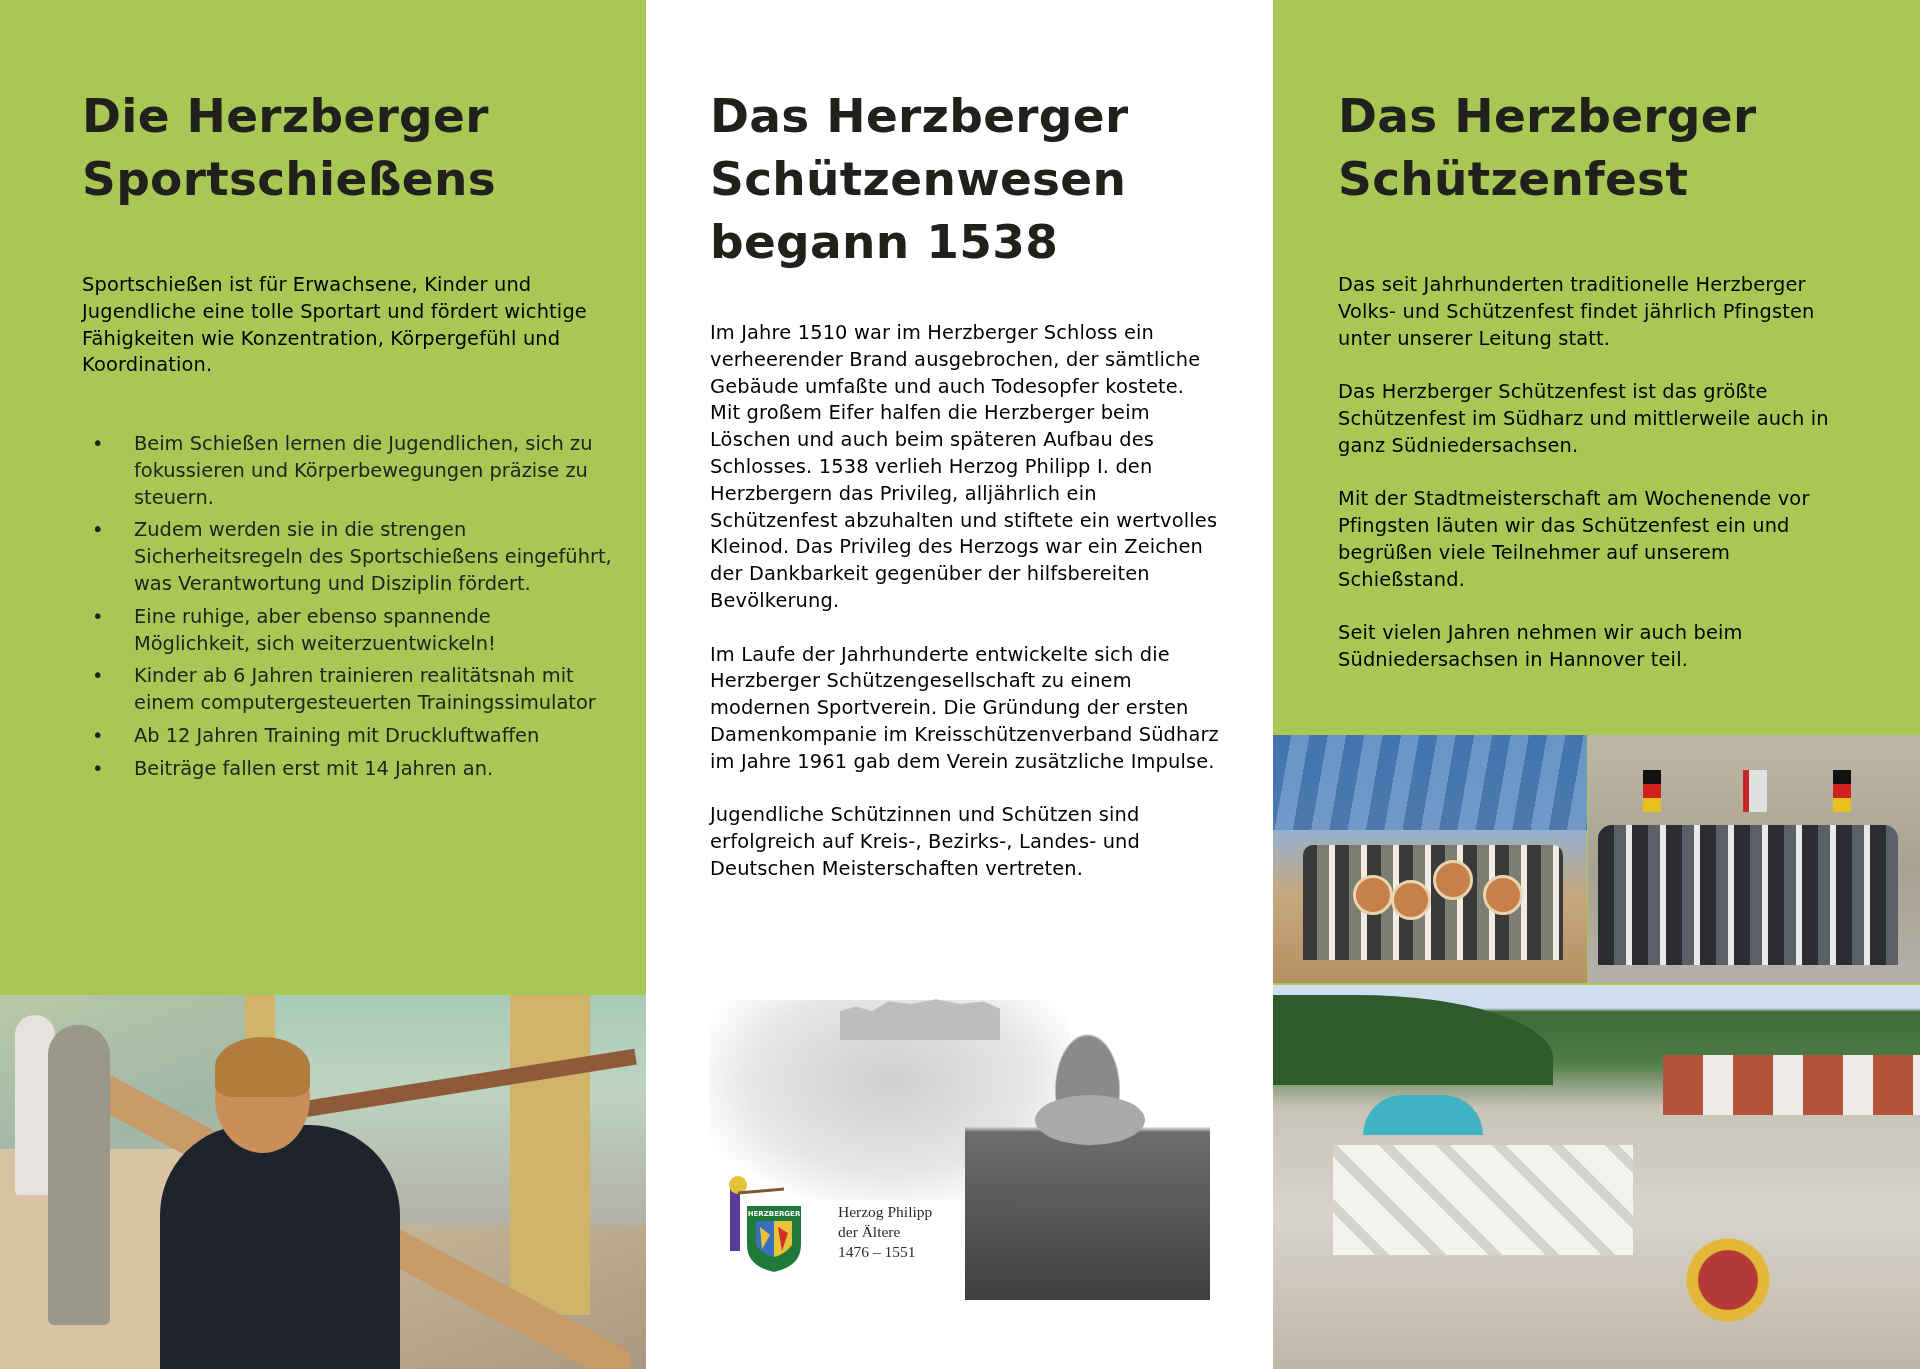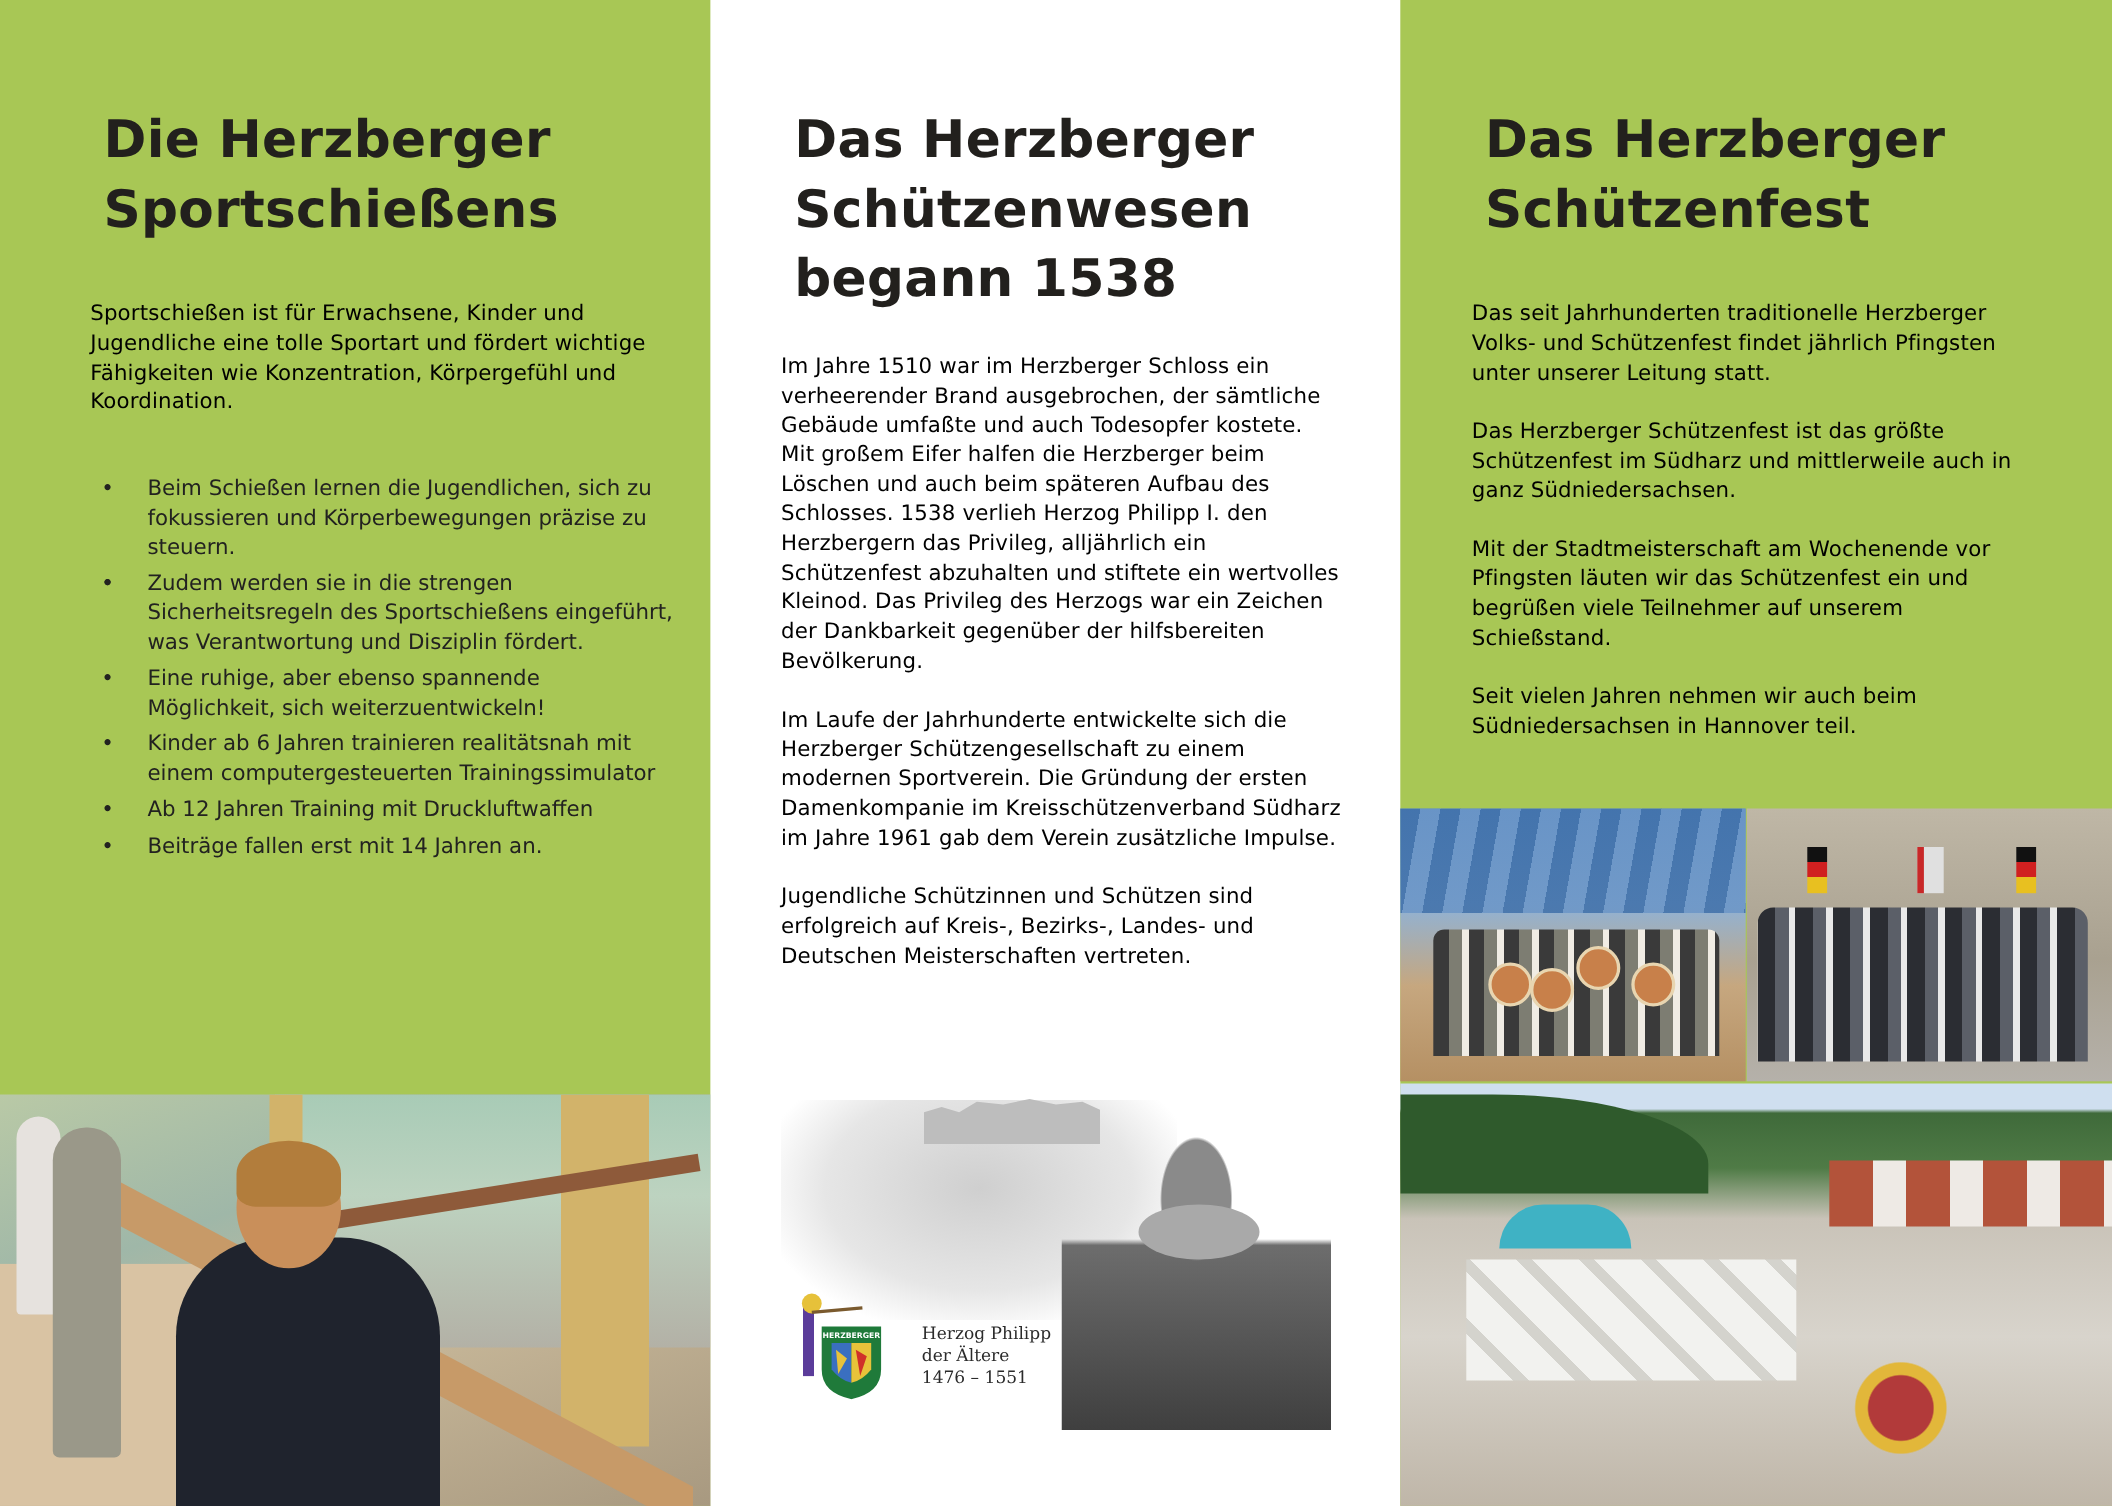--- a/index.html
+++ b/index.html
@@ -2,21 +2,21 @@
 <html><head>
 <meta charset="utf-8">
 <style>
   html, body { margin:0; padding:0; }
   body { width:1920px; height:1369px; position:relative; overflow:hidden; background:#ffffff; font-family:"DejaVu Sans", sans-serif; color:#222220; }
   .panel { position:absolute; top:0; height:1369px; }
   #panel-left { left:0; width:646px; background:#a8c755; }
   #panel-mid { left:646px; width:627px; background:#ffffff; }
   #panel-right { left:1273px; width:647px; background:#a8c755; }
 
-  h1 { margin:12px; font-family:"DejaVu Sans", sans-serif; font-weight:bold; font-size:47px; line-height:63px; letter-spacing:0.3px; color:#22201d; position:absolute; }
+  h1 { margin:0; font-family:"DejaVu Sans", sans-serif; font-weight:bold; font-size:47px; line-height:63px; letter-spacing:0.3px; color:#22201d; position:absolute; }
   .body { position:absolute; font-size:19.4px; line-height:26.8px; color:#000000; letter-spacing:0.15px; }
   .body p { margin:0 0 26.8px 0; }
   .body p:last-child { margin-bottom:0; }
 
   #left-title { left:82px; top:84px; }
   #left-intro { left:82px; top:272px; width:520px; }
   #left-bullets { position:absolute; left:82px; top:431px; width:530px; margin:0; padding:0; list-style:none; font-size:19.4px; line-height:26.8px; }
   #left-bullets li { position:relative; padding-left:52px; margin-bottom:6px; }
   #left-bullets li .dot { position:absolute; left:10px; top:0; }
 
@@ -55,21 +55,21 @@
   #photo-fest .trucks { position:absolute; left:60px; top:160px; width:300px; height:110px; background:repeating-linear-gradient(45deg,#f2f2ef 0 30px,#d4d3cd 30px 40px); }
   #photo-fest .roofs { position:absolute; left:390px; top:70px; width:257px; height:60px; background:repeating-linear-gradient(90deg,#b3533a 0 40px,#eeeae5 40px 70px); }
 
   #engraving { position:absolute; left:710px; top:980px; width:500px; height:320px; }
   #engraving .landscape { position:absolute; left:0; top:20px; width:360px; height:200px; background:radial-gradient(ellipse at 50% 40%,#cfcfcf 0%,#e6e6e6 55%,#ffffff 80%); }
   #engraving .castle { position:absolute; left:130px; top:12px; width:160px; height:48px; background:#bdbdbd; clip-path:polygon(0 100%,0 40%,10% 30%,20% 40%,30% 20%,45% 25%,60% 15%,75% 25%,90% 20%,100% 35%,100% 100%); }
   #engraving .portrait { position:absolute; left:255px; top:40px; width:245px; height:280px; background:radial-gradient(ellipse at 50% 25%,#8a8a8a 0 18%,transparent 19%),linear-gradient(180deg,transparent 0%,transparent 38%,#6d6d6d 40%,#3f3f3f 100%); border-radius:80px 80px 0 0; }
   #engraving .beard { position:absolute; left:325px; top:115px; width:110px; height:50px; background:#a9a9a9; border-radius:50%; }
   #engraving .logo { position:absolute; left:14px; top:195px; width:82px; height:100px; }
   #engraving .caption { position:absolute; left:128px; top:222px; font-family:"DejaVu Serif", serif; font-size:15.5px; line-height:20px; color:#2b2b2b; }
-  #engraving .caption div { white-space:nowrap; }
+  #engraving .caption div { white-space:nowrap;font-family:Liberation Serif, serif; }
 </style>
 </head>
 <body>
 
 <section class="panel" id="panel-left">
   <h1 id="left-title">
     <span>Die Herzberger</span><br>
     <span>Sportschießens</span>
   </h1>
   <div class="body" id="left-intro">

